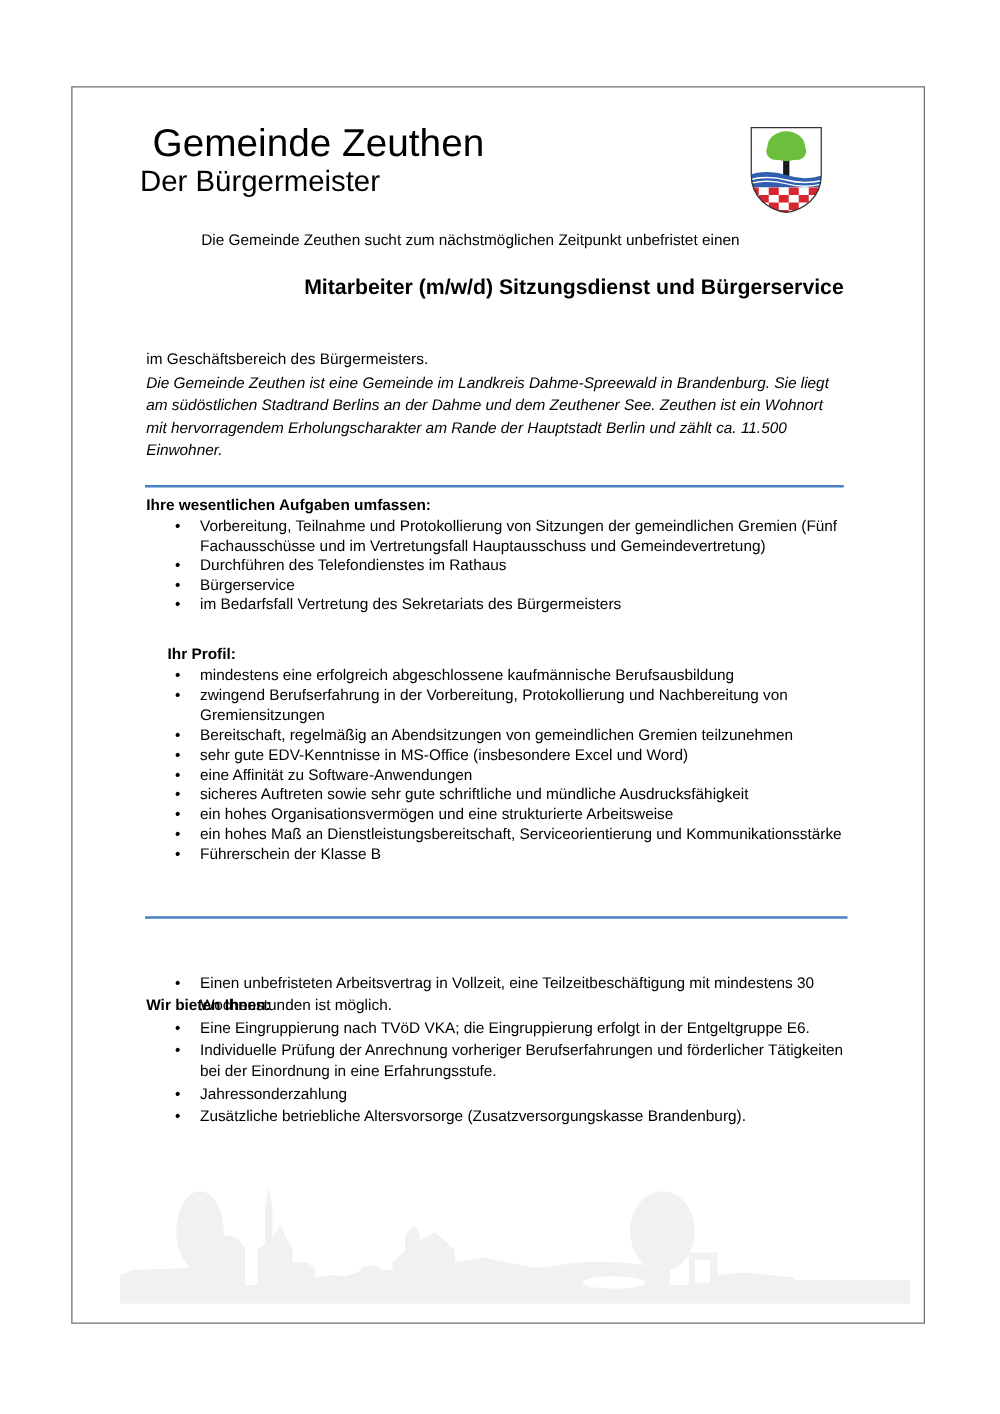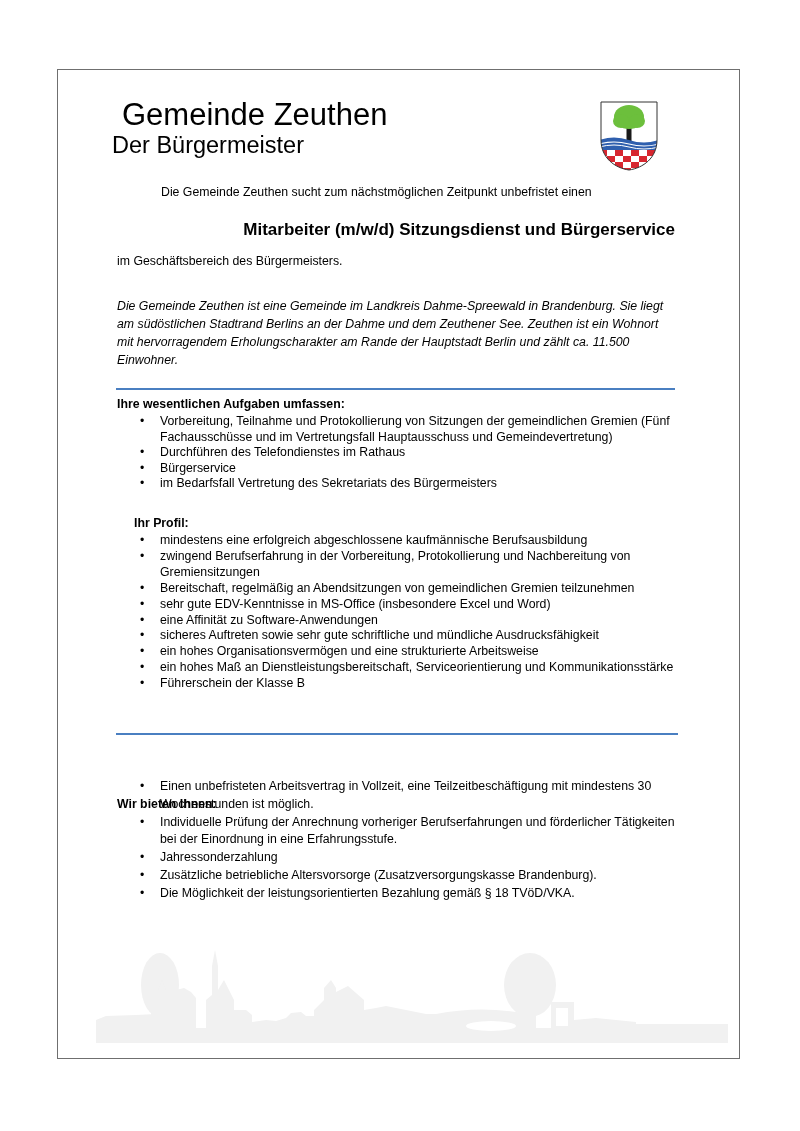--- a/index.html
+++ b/index.html
@@ -7,21 +7,21 @@
          font-family: "Liberation Sans", sans-serif; color: #000; }
   .frame { position: absolute; left: 57px; top: 69px; width: 683px; height: 990px;
            border: 1px solid #6f6f6f; box-sizing: border-box; }
   .abs { position: absolute; }
   .head1 { left: 122px; top: 101px; font-size: 31px; line-height: 28px; }
   .head2 { left: 112px; top: 131px; font-size: 23.5px; line-height: 28px; }
   .crest { left: 599px; top: 100px; width: 60px; height: 72px; }
   .intro { left: 117px; top: 185px; font-size: 12.3px; margin-left: 44px; }
   .jobtitle { left: 117px; width: 558px; top: 220px; text-align: right;
               font-size: 17px; font-weight: bold; }
-  .dept { left: 117px; top: 254px; font-size: 12.3px; }
+  .dept { left: 117px; top: 280px; font-size: 12.3px; }
   .descr { left: 117px; top: 297px; width: 560px; font-size: 12.3px; font-style: italic;
            line-height: 18px; }
   .rule { height: 2px; background: #4a7fc1; }
   .rule1 { left: 116px; top: 388px; width: 559px; }
   .rule2 { left: 116px; top: 733px; width: 562px; }
   .sec-h { left: 117px; font-size: 12.3px; font-weight: bold; }
   ul.list { position: absolute; left: 117px; margin: 0; padding: 0; list-style: none;
             font-size: 12.3px; }
   ul.list li { position: relative; padding-left: 43px; }
   ul.list li::before { content: "\2022"; position: absolute; left: 23px; top: 0; }
@@ -102,24 +102,24 @@
   <li>ein hohes Organisationsvermögen und eine strukturierte Arbeitsweise</li>
   <li>ein hohes Maß an Dienstleistungsbereitschaft, Serviceorientierung und Kommunikationsstärke</li>
   <li>Führerschein der Klasse B</li>
 </ul>
 
 <div class="abs rule rule2"></div>
 
 <div class="abs sec-h" style="top:797px;">Wir bieten Ihnen:</div>
 <ul class="list offers">
   <li>Einen unbefristeten Arbeitsvertrag in Vollzeit, eine Teilzeitbeschäftigung mit mindestens 30 Wochenstunden ist möglich.</li>
+  <li>Eine Eingruppierung nach TVöD VKA; die Eingruppierung erfolgt in der Entgeltgruppe E6.</li>
   <li>Individuelle Prüfung der Anrechnung vorheriger Berufserfahrungen und förderlicher Tätigkeiten bei der Einordnung in eine Erfahrungsstufe.</li>
   <li>Jahressonderzahlung</li>
   <li>Zusätzliche betriebliche Altersvorsorge (Zusatzversorgungskasse Brandenburg).</li>
-  <li>Die Möglichkeit der leistungsorientierten Bezahlung gemäß § 18 TVöD/VKA.</li>
 </ul>
 
 <svg class="abs skyline" viewBox="0 0 632 103">
   <g fill="#f1f1f1">
 
     <rect x="0" y="88" width="632" height="15"></rect>
     <path d="M0 88 L0 80 L10 76 L40 75 L60 74 L60 88 Z"></path>
 
     <ellipse cx="64" cy="45" rx="19" ry="32"></ellipse>
     <rect x="62" y="55" width="4" height="33"></rect>

